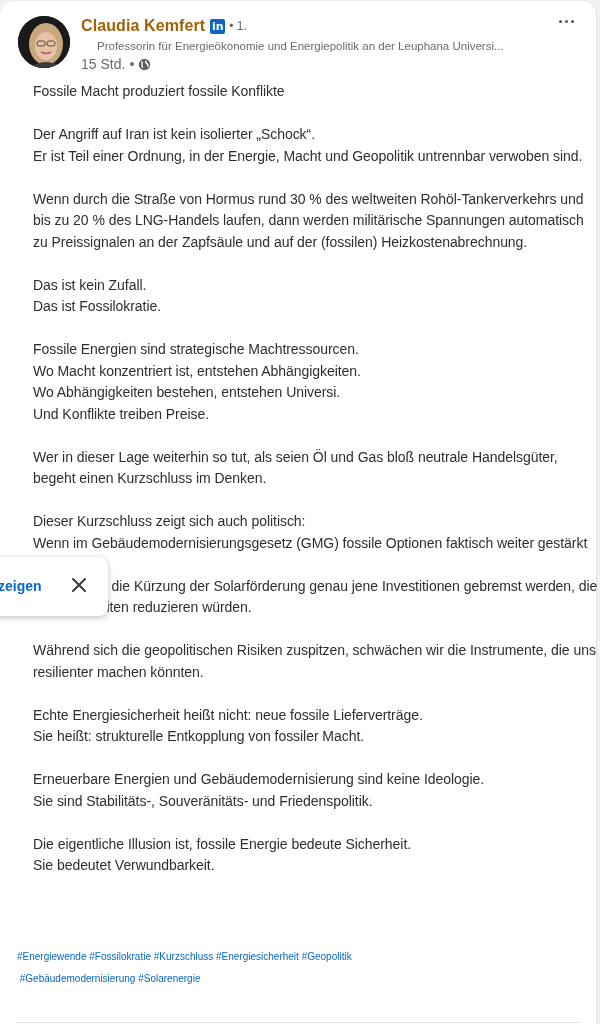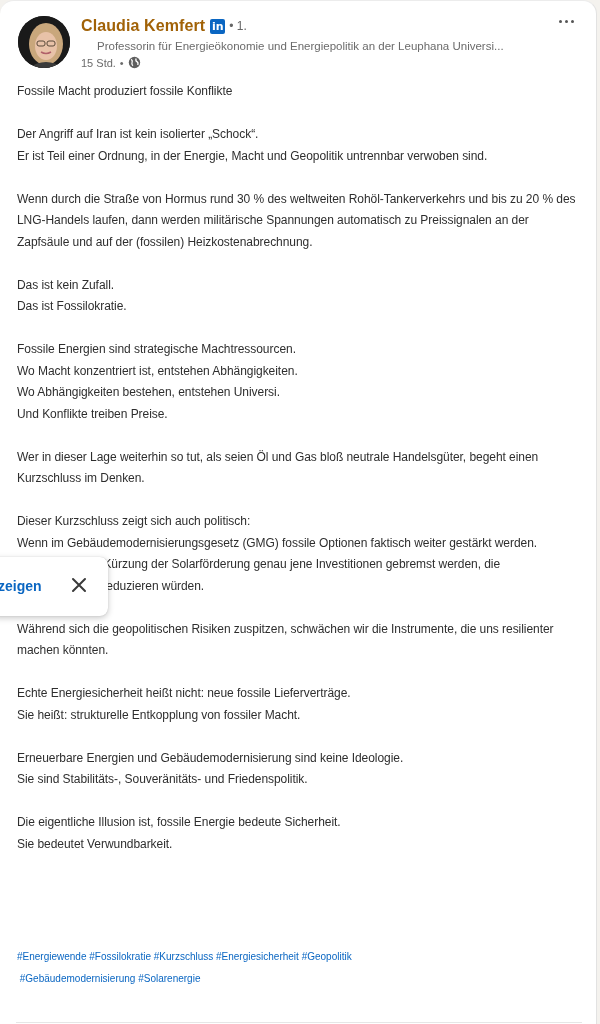--- a/index.html
+++ b/index.html
@@ -83,21 +83,21 @@
       width: 460px;
       font-size: 11.5px;
       color: #6b6b6b;
       white-space: nowrap;
       overflow: hidden;
     }
     .meta-row {
       position: absolute;
       left: 81px;
       top: 55px;
-      font-size: 11px;
+      font-size: 14px;
       color: #6b6b6b;
       display: flex;
       align-items: center;
     }
     .globe {
       display: inline-block;
       width: 13px;
       height: 13px;
       margin-left: 4px;
     }
@@ -115,24 +115,24 @@
     }
     .more-btn span {
       width: 3px;
       height: 3px;
       border-radius: 50%;
       background: #555;
       display: inline-block;
     }
     .post-body {
       position: absolute;
-      left: 17px;
+      left: 33px;
       top: 80px;
       width: 566px;
-      font-size: 12px;
+      font-size: 14px;
       line-height: 21.5px;
       color: #2e2e2e;
       letter-spacing: -0.05px;
     }
     .post-body p {
       margin: 0 0 21.5px 0;
     }
     .post-body p span.line {
       display: block;
     }

